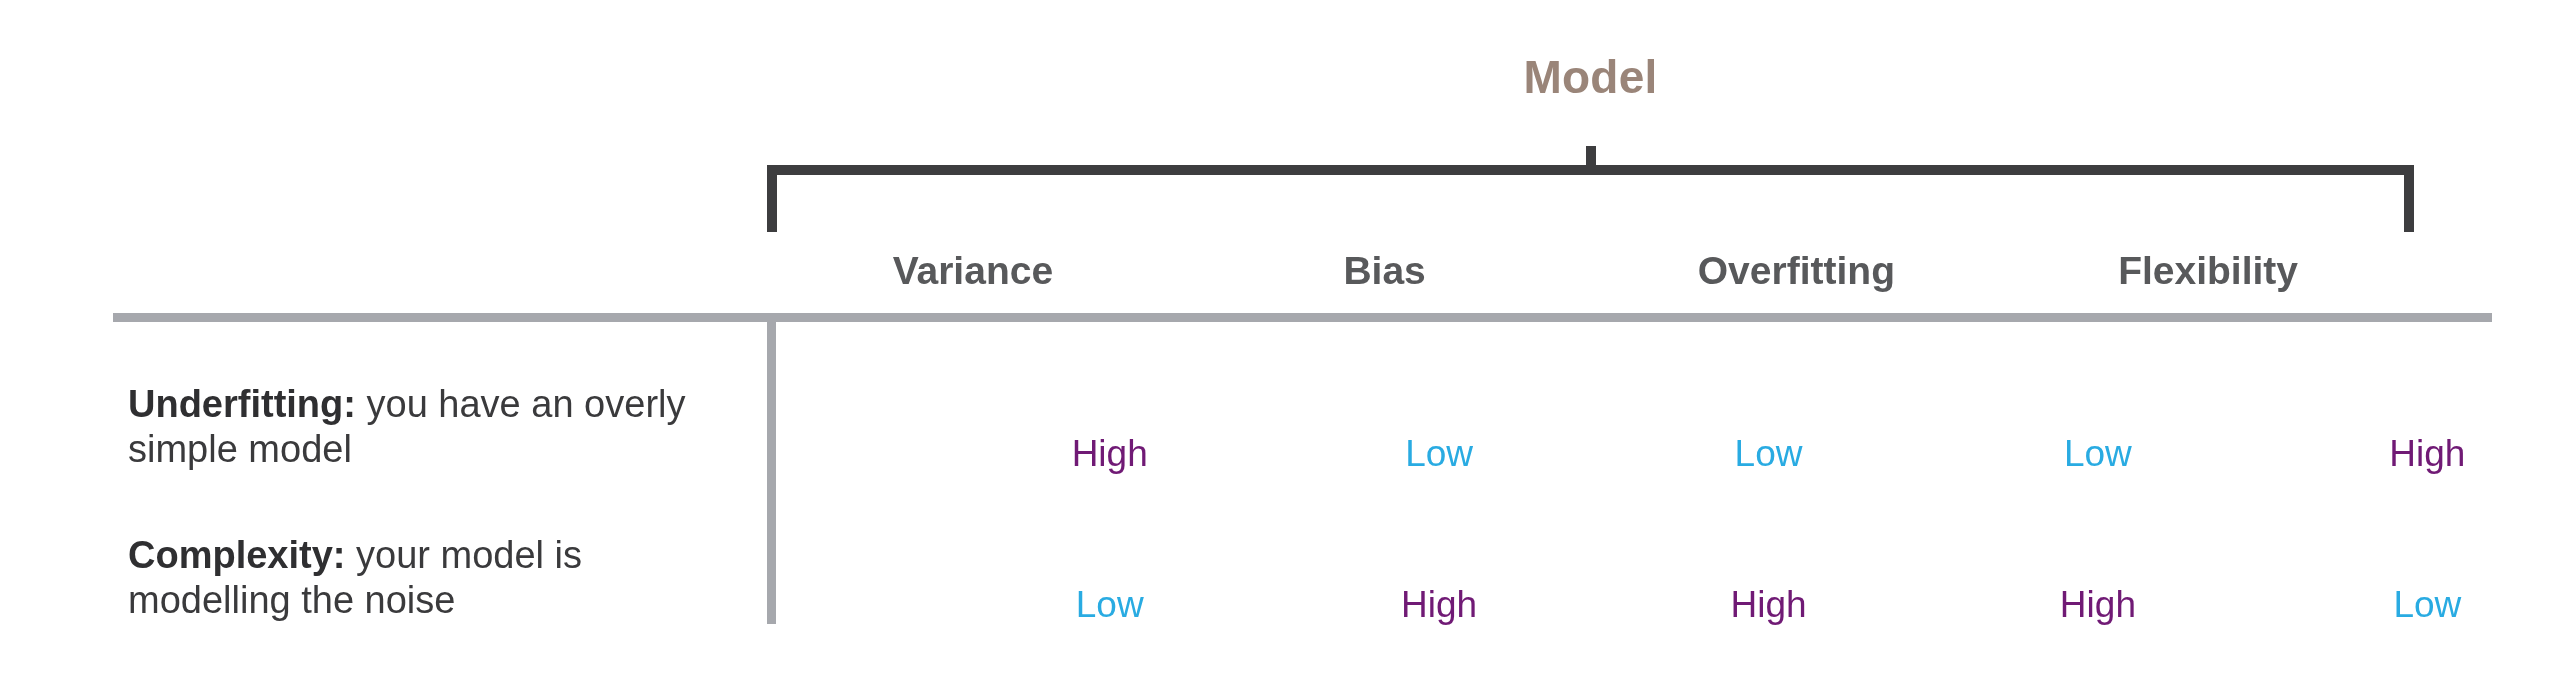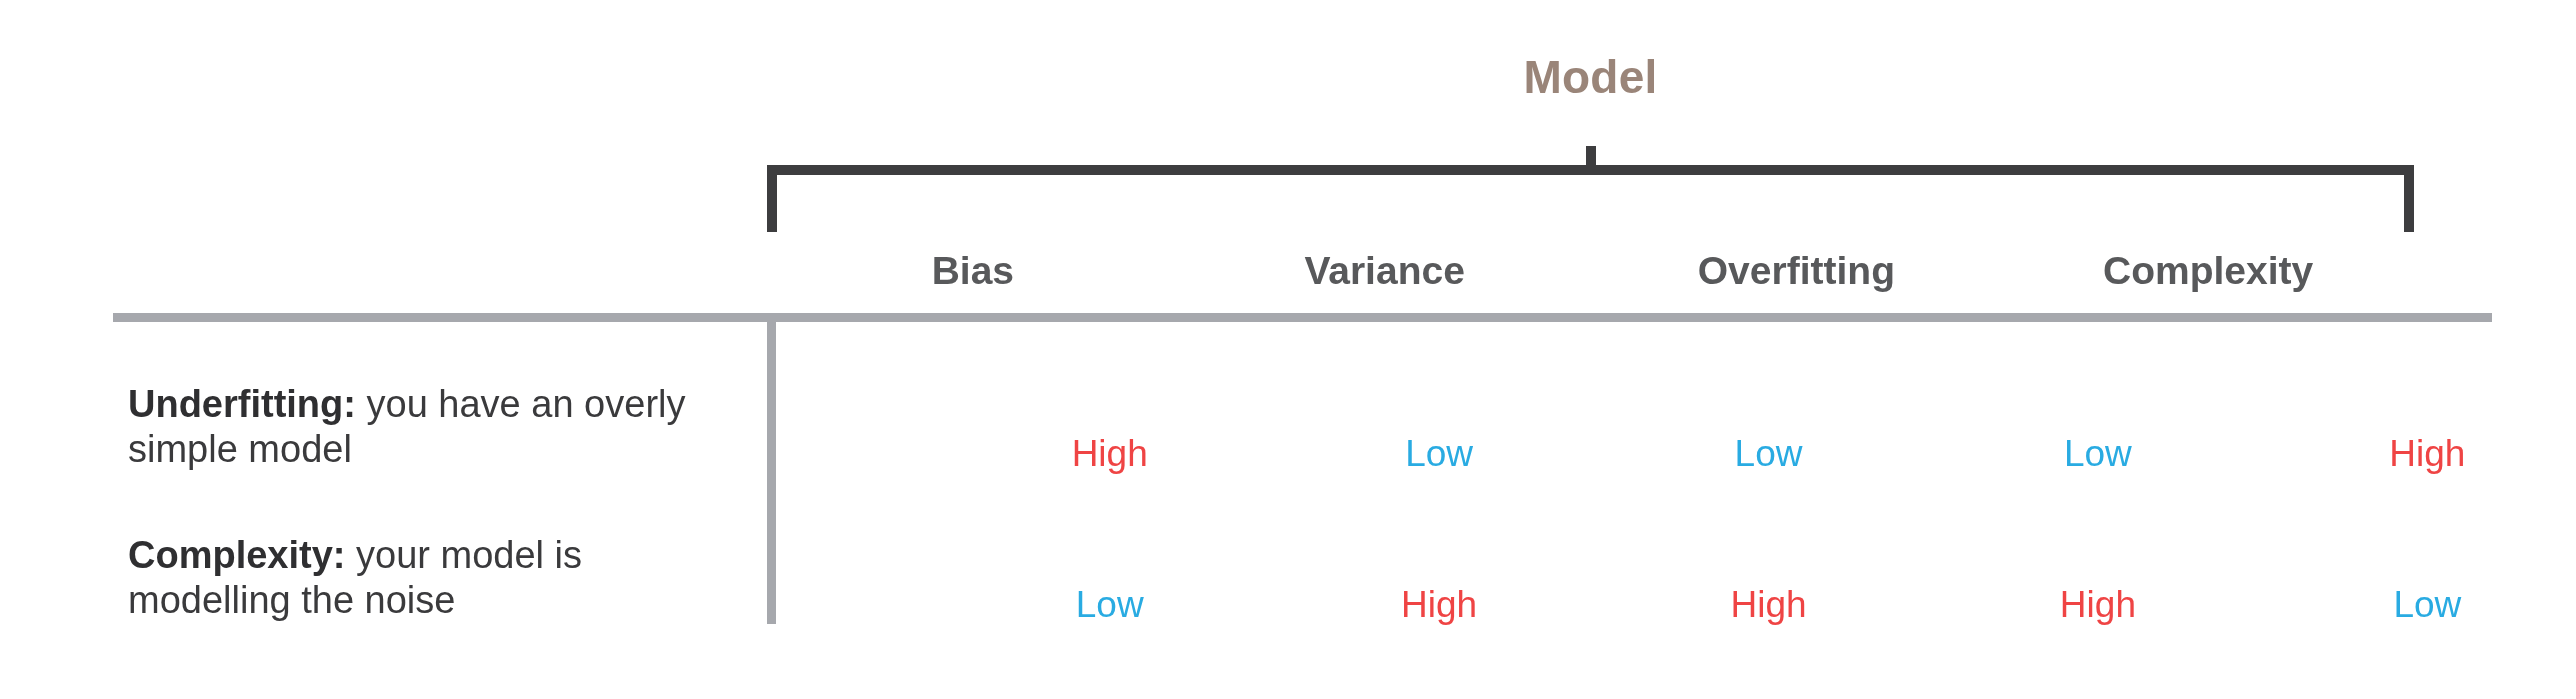--- a/index.html
+++ b/index.html
@@ -144,42 +144,42 @@
     margin-left: 178px;
     display: flex;
   }
   .cell {
     flex: 1 1 0;
     text-align: center;
     font-size: 37px;
     line-height: 1;
     white-space: nowrap;
   }
-  .cell.high { color: #ef4444; }
+  .cell.high { color: #701a75; }
   .cell.low  { color: #29abe2; }
 </style>
 </head>
 <body>
 
 <div class="canvas">
 
   <div class="group-title">Model</div>
 
   <div class="bracket">
     <div class="bracket-bar"></div>
     <div class="bracket-tick"></div>
     <div class="bracket-leg left"></div>
     <div class="bracket-leg right"></div>
   </div>
 
   <div class="col-headers">
+    <div class="col-header">Variance</div>
     <div class="col-header">Bias</div>
-    <div class="col-header">Variance</div>
     <div class="col-header">Overfitting</div>
-    <div class="col-header">Complexity</div>
+    <div class="col-header">Flexibility</div>
   </div>
 
   <div class="hrule"></div>
   <div class="vrule"></div>
 
   <div class="rows">
 
     <div class="row">
       <div class="row-label">
         <b>Underfitting:</b><span> you have an overly simple model</span>

